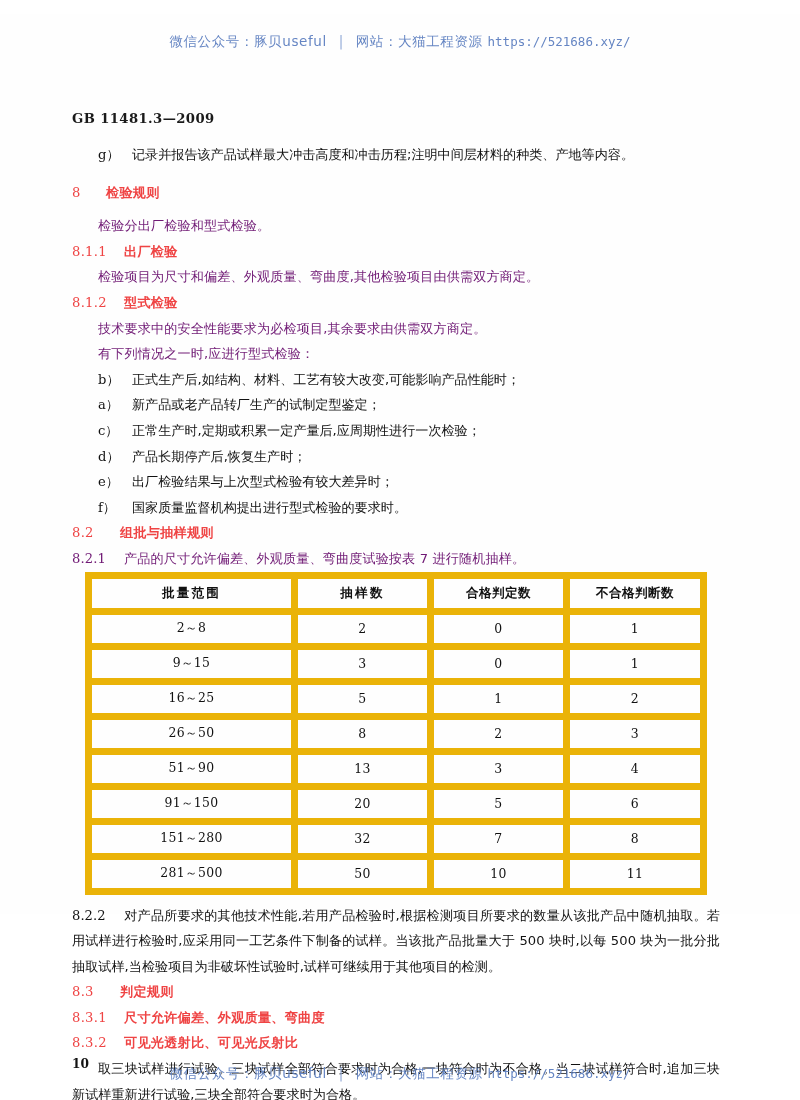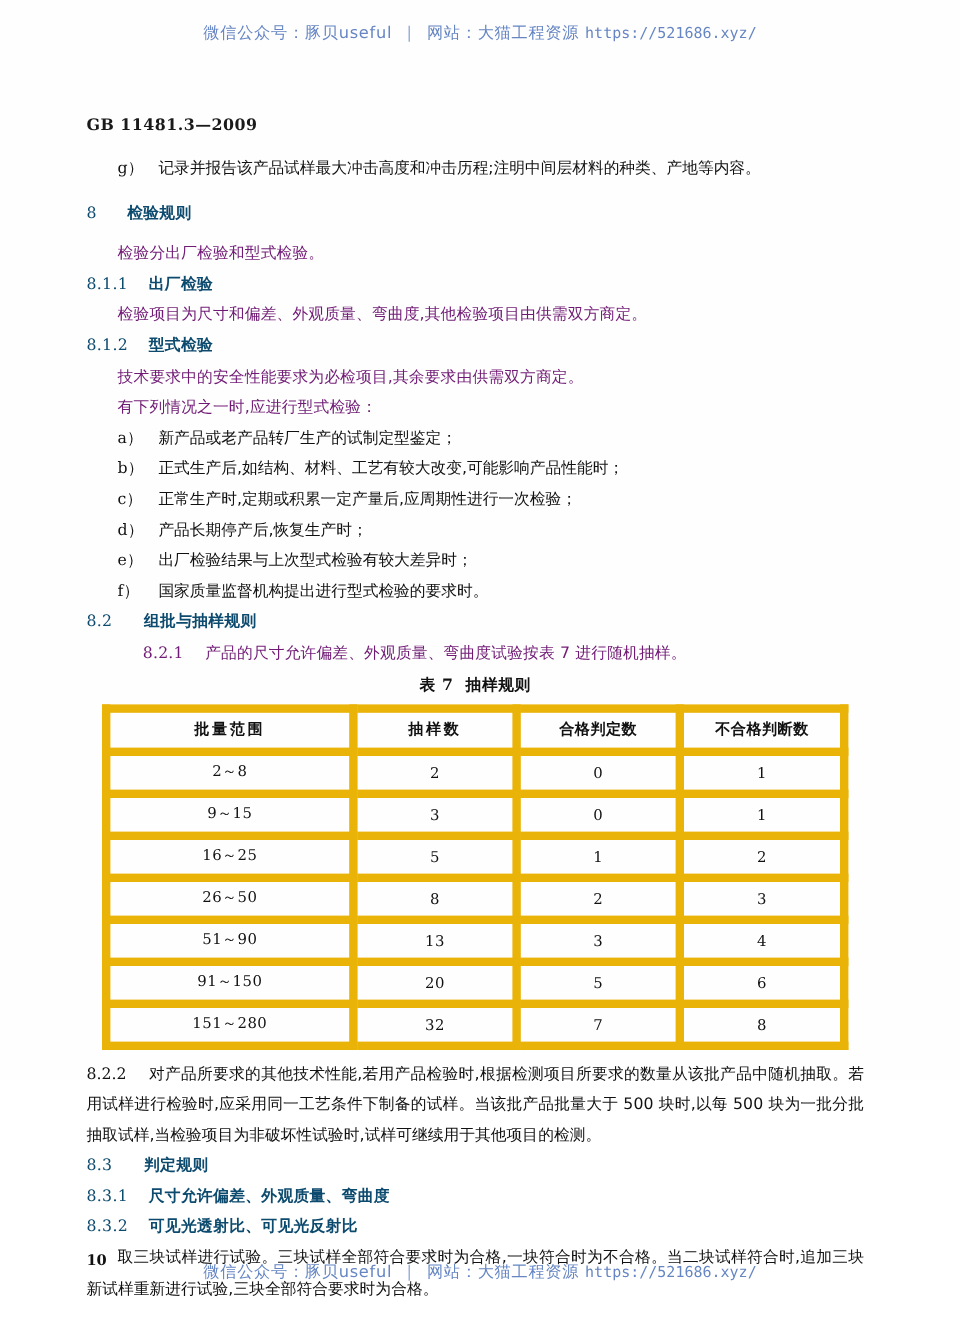--- a/index.html
+++ b/index.html
@@ -13,21 +13,21 @@
     height: 1100px;
     position: relative;
     overflow: hidden;
     font-family: "DejaVu Sans", "Liberation Sans", sans-serif;
     color: #111111;
     -webkit-font-smoothing: antialiased;
   }
 
   .page {
     position: absolute;
-    left: 0; top: 0;
+    left: 0; top: 14px;
     width: 800px;
     height: 900px;
     background: #fefefe;
   }
 
   
   .watermark {
     position: absolute;
     left: 0;
     width: 800px;
@@ -83,21 +83,21 @@
     line-height: 25.6px;
     color: #111111;
     letter-spacing: 0.05px;
     text-align: justify;
     text-justify: inter-ideograph;
   }
   .heading {
     font-size: 13.1px;
     line-height: 25.6px;
     font-weight: bold;
-    color: #0c4a6e;
+    color: #ef4444;
     letter-spacing: 0.3px;
     white-space: nowrap;
   }
   .heading .num {
     display: inline-block;
     min-width: 34px;
     font-weight: normal;
   }
   .heading .num.wide { min-width: 48px; }
   .heading .num.xwide { min-width: 52px; }
@@ -221,49 +221,46 @@
     </div>
     <div class="line indent1">检验项目为尺寸和偏差、外观质量、弯曲度,其他检验项目由供需双方商定。</div>
 
     <div class="heading">
       <span class="num latin xwide">8.1.2</span><span class="ttl">型式检验</span>
     </div>
     <div class="line indent1">技术要求中的安全性能要求为必检项目,其余要求由供需双方商定。</div>
     <div class="line indent1">有下列情况之一时,应进行型式检验：</div>
 
     <div class="item">
+      <span class="mark latin">b）</span><span>正式生产后,如结构、材料、工艺有较大改变,可能影响产品性能时；</span>
+    </div>
+    <div class="item">
       <span class="mark latin">a）</span><span>新产品或老产品转厂生产的试制定型鉴定；</span>
     </div>
     <div class="item">
-      <span class="mark latin">b）</span><span>正式生产后,如结构、材料、工艺有较大改变,可能影响产品性能时；</span>
-    </div>
-    <div class="item">
       <span class="mark latin">c）</span><span>正常生产时,定期或积累一定产量后,应周期性进行一次检验；</span>
     </div>
     <div class="item">
       <span class="mark latin">d）</span><span>产品长期停产后,恢复生产时；</span>
     </div>
     <div class="item">
       <span class="mark latin">e）</span><span>出厂检验结果与上次型式检验有较大差异时；</span>
     </div>
     <div class="item">
       <span class="mark latin">f）</span><span>国家质量监督机构提出进行型式检验的要求时。</span>
     </div>
 
     <div class="heading">
       <span class="num latin wide">8.2</span><span class="ttl">组批与抽样规则</span>
     </div>
 
     <div class="line">
-      <span class="num latin xwide" style="display:inline-block;min-width:52px;margin-left:47px;">8.2.1</span><span>产品的尺寸允许偏差、外观质量、弯曲度试验按表 7 进行随机抽样。</span>
-    </div>
-
-    <div class="table-caption">
-      <span class="latin">表 7</span>&nbsp;&nbsp;<span>抽样规则</span>
-    </div>
+      <span class="num latin xwide" style="display:inline-block;min-width:52px;">8.2.1</span><span>产品的尺寸允许偏差、外观质量、弯曲度试验按表 7 进行随机抽样。</span>
+    </div>
+
 
     <table class="sampling">
       <colgroup>
         <col class="c1">
           <col class="c2">
           <col class="c3">
           <col class="c4">
       </colgroup>
       <thead>
         <tr>
@@ -309,20 +306,26 @@
           <td>20</td>
           <td>5</td>
           <td>6</td>
         </tr>
         <tr>
           <td>151～280</td>
           <td>32</td>
           <td>7</td>
           <td>8</td>
         </tr>
+        <tr>
+          <td>281～500</td>
+          <td>50</td>
+          <td>10</td>
+          <td>11</td>
+        </tr>
       </tbody>
     </table>
 
     <div class="spacer-sm"></div>
 
     <div class="para">
       <span class="latin" style="display:inline-block;min-width:52px;">8.2.2</span><span>对产品所要求的其他技术性能,若用产品检验时,根据检测项目所要求的数量从该批产品中随机抽取。若用试样进行检验时,应采用同一工艺条件下制备的试样。当该批产品批量大于 500 块时,以每 500 块为一批分批抽取试样,当检验项目为非破坏性试验时,试样可继续用于其他项目的检测。</span>
     </div>
 
     <div class="heading">

